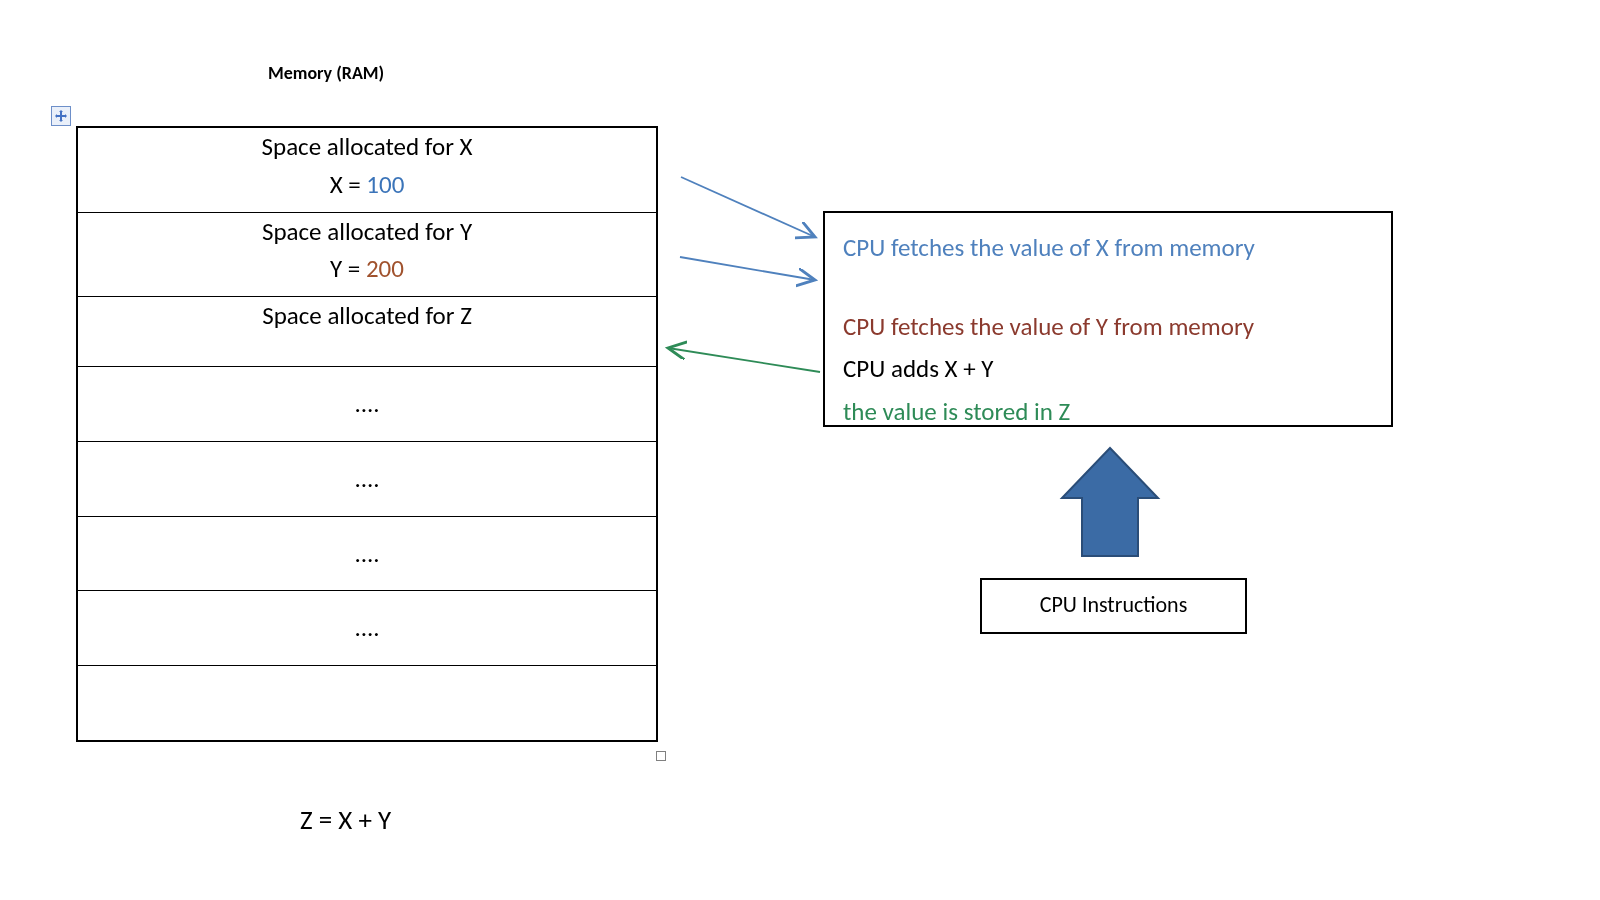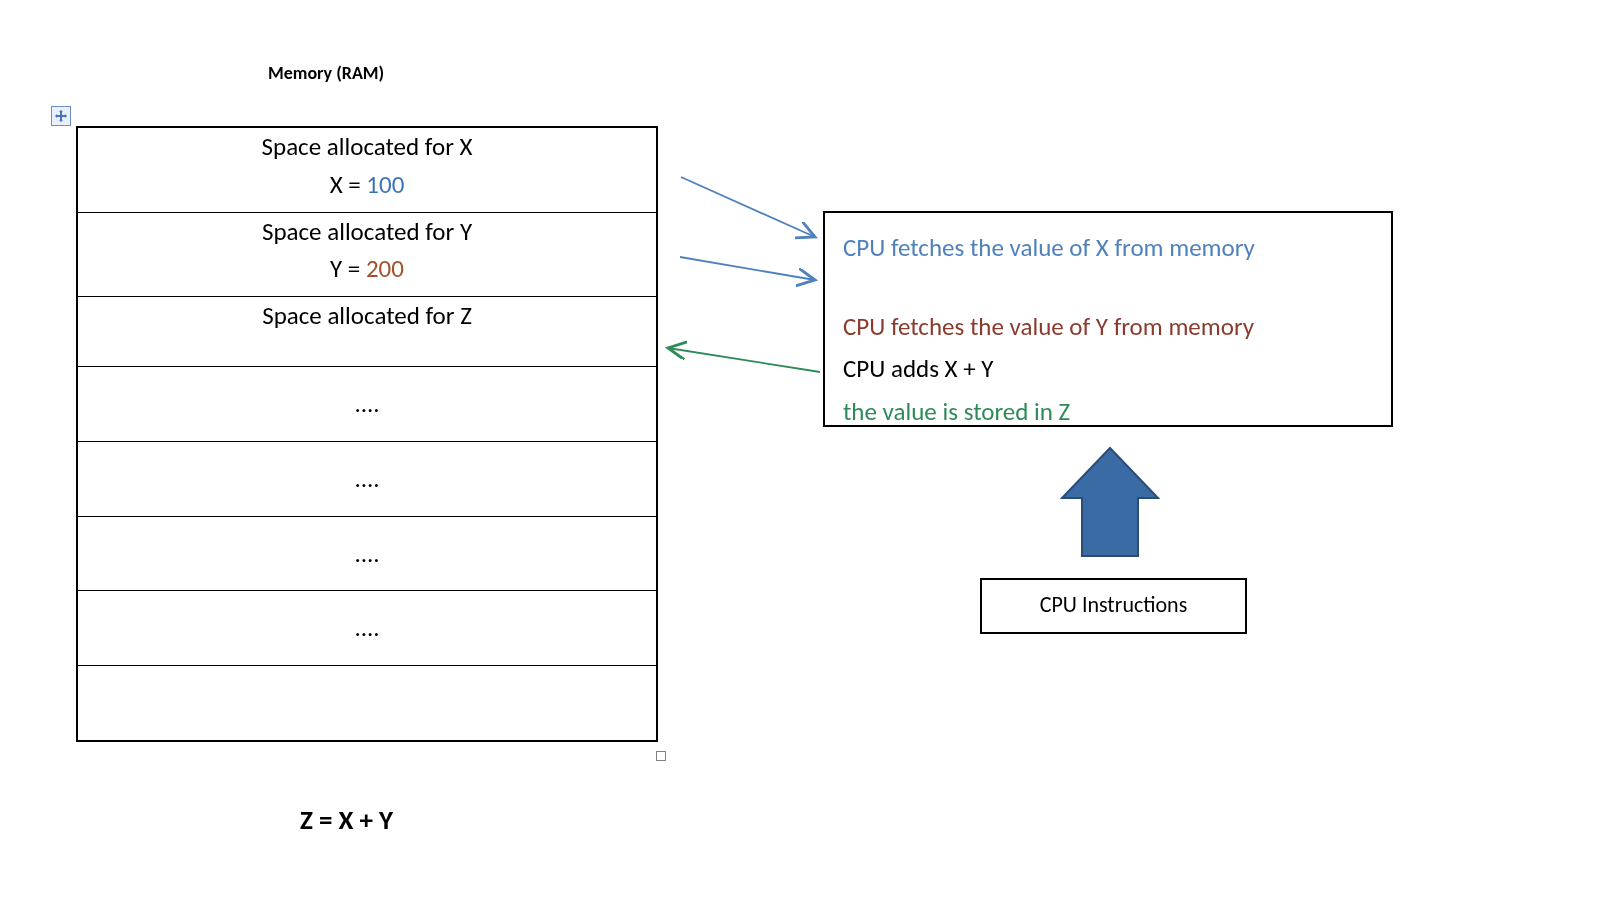--- a/index.html
+++ b/index.html
@@ -65,21 +65,21 @@
     border: 1px solid #808080;
     background: #fff;
     left: 656px;
     top: 751px;
   }
   .equation {
     position: absolute;
     left: 300px;
     top: 803px;
     font-size: 27px;
-    font-weight: 700;
+    font-weight: 400;
   }
   .step-box {
     position: absolute;
     left: 823px;
     top: 211px;
     width: 570px;
     height: 216px;
     border: 2px solid #000;
     box-sizing: border-box;
     padding: 14px 18px;

